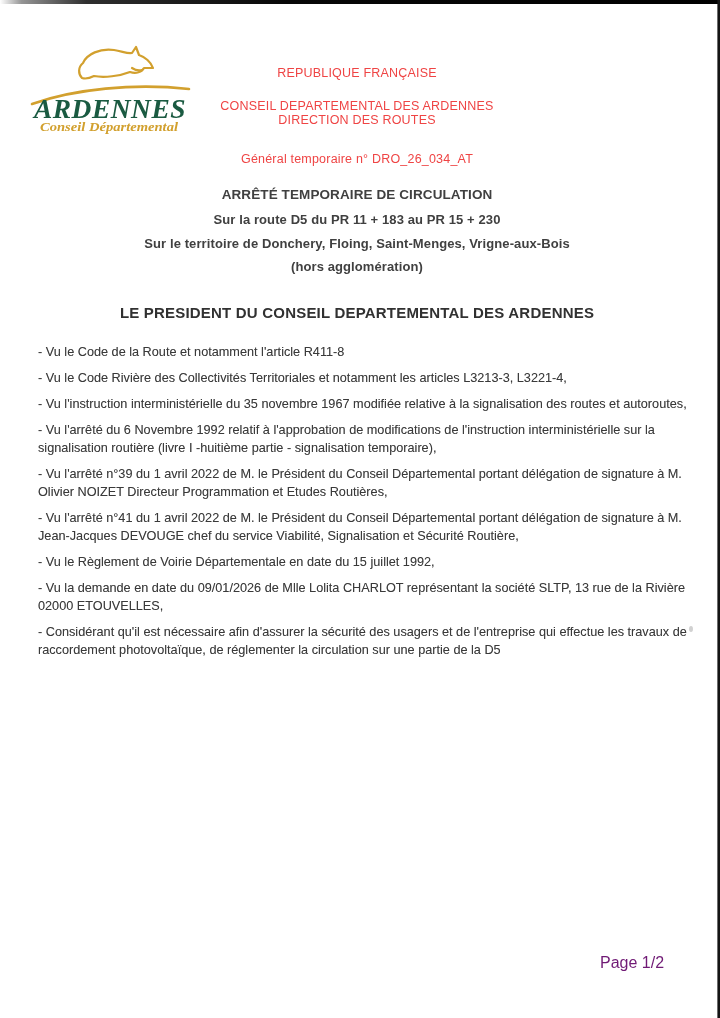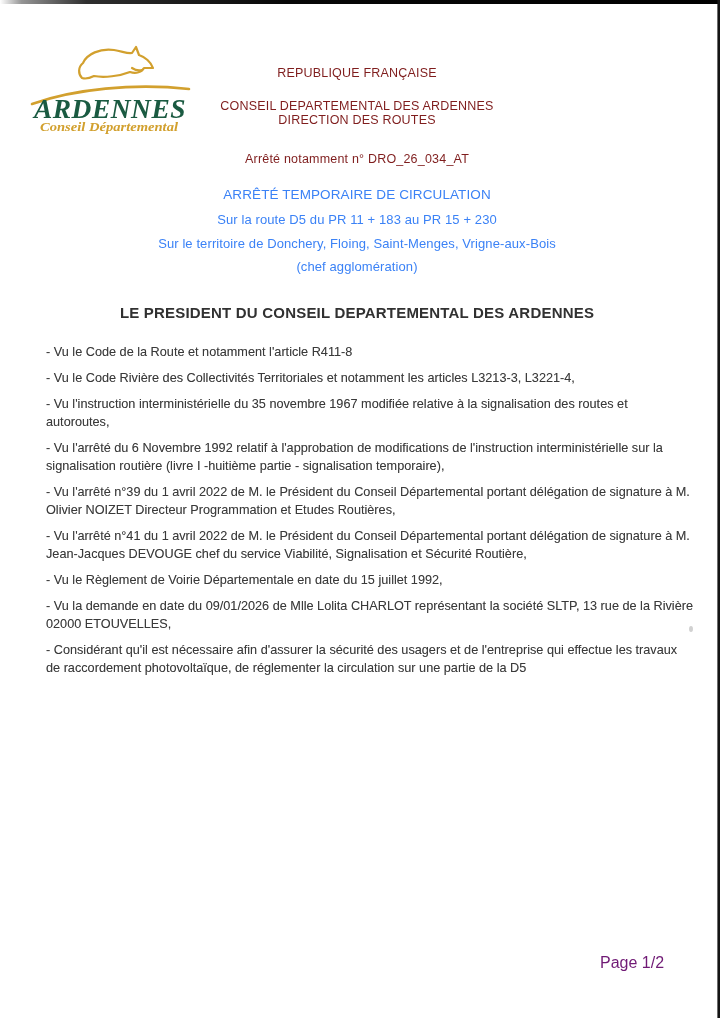--- a/index.html
+++ b/index.html
@@ -61,27 +61,27 @@
   }
   
   .cline {
     position: absolute;
     left: 0; right: 6px;
     text-align: center;
     white-space: nowrap;
   }
   .header-line {
     font-size: 12.5px;
-    color: #7f1d1d;
+    color: #ef4444;
     letter-spacing: 0.2px;
     text-align: center;
   }
   .title-line {
-    font-weight: 400;
-    color: #3b82f6;
+    font-weight: 700;
+    color: #404040;
     letter-spacing: 0.1px;
   }
   .president-heading {
     position: absolute;
     top: 304px;
     left: 0; right: 6px;
     text-align: center;
     font-size: 15px;
     font-weight: 700;
     color: #313131;
@@ -90,21 +90,21 @@
   }
   .body-block {
     position: absolute;
     top: 343px;
     left: 30px;
     width: 664px;
   }
   .body-paragraph {
     font-size: 12.7px;
     line-height: 18px;
-    margin: 0 0 8px 16px;
+    margin: 0 0 8px 8px;
     color: #3a3a3a;
     text-shadow: 0 0 0.3px rgba(60,60,60,0.35);
   }
   .page-number {
     position: absolute;
     left: 600px;
     top: 954px;
     font-size: 16px;
     color: #701a75;
   }
@@ -130,26 +130,26 @@
 
       <text class="logo-wordmark" x="2" y="72" font-size="27" fill="#1a5a41" textLength="152" lengthAdjust="spacingAndGlyphs">ARDENNES</text>
 
       <text class="logo-subtitle" x="8" y="85" font-size="13.5" fill="#d2a02e" textLength="138" lengthAdjust="spacingAndGlyphs">Conseil Départemental</text>
     </svg>
   </div>
 
   <div class="cline header-line" style="top:66px">REPUBLIQUE FRANÇAISE</div>
   <div class="cline header-line" style="top:99px">CONSEIL DEPARTEMENTAL DES ARDENNES</div>
   <div class="cline header-line" style="top:113px">DIRECTION DES ROUTES</div>
-  <div class="cline header-line" style="top:152px">Arrêté notamment n° DRO_26_034_AT</div>
+  <div class="cline header-line" style="top:152px">Général temporaire n° DRO_26_034_AT</div>
 
   <div class="cline title-line" style="top:187px; font-size:13.5px">ARRÊTÉ TEMPORAIRE DE CIRCULATION</div>
   <div class="cline title-line" style="top:212px; font-size:13px">Sur la route D5 du PR 11 + 183 au PR 15 + 230</div>
   <div class="cline title-line" style="top:236px; font-size:13px">Sur le territoire de Donchery, Floing, Saint-Menges, Vrigne-aux-Bois</div>
-  <div class="cline title-line" style="top:259px; font-size:13px">(chef agglomération)</div>
+  <div class="cline title-line" style="top:259px; font-size:13px">(hors agglomération)</div>
 
   <div class="president-heading">LE PRESIDENT DU CONSEIL DEPARTEMENTAL DES ARDENNES</div>
 
   <div class="body-block">
     <p class="body-paragraph">- Vu le Code de la Route et notamment l'article R411-8</p>
     <p class="body-paragraph">- Vu le Code Rivière des Collectivités Territoriales et notamment les articles L3213-3, L3221-4,</p>
     <p class="body-paragraph">- Vu l'instruction interministérielle du 35 novembre 1967 modifiée relative à la signalisation des routes et autoroutes,</p>
     <p class="body-paragraph">- Vu l'arrêté du 6 Novembre 1992 relatif à l'approbation de modifications de l'instruction interministérielle sur la signalisation routière (livre I -huitième partie - signalisation temporaire),</p>
     <p class="body-paragraph">- Vu l'arrêté n°39 du 1 avril 2022 de M. le  Président du Conseil Départemental  portant délégation de signature à M. Olivier NOIZET Directeur Programmation et Etudes Routières,</p>
     <p class="body-paragraph">- Vu l'arrêté n°41 du 1 avril 2022 de M. le  Président du Conseil Départemental  portant délégation de signature à M. Jean-Jacques DEVOUGE chef du service Viabilité, Signalisation et Sécurité Routière,</p>

